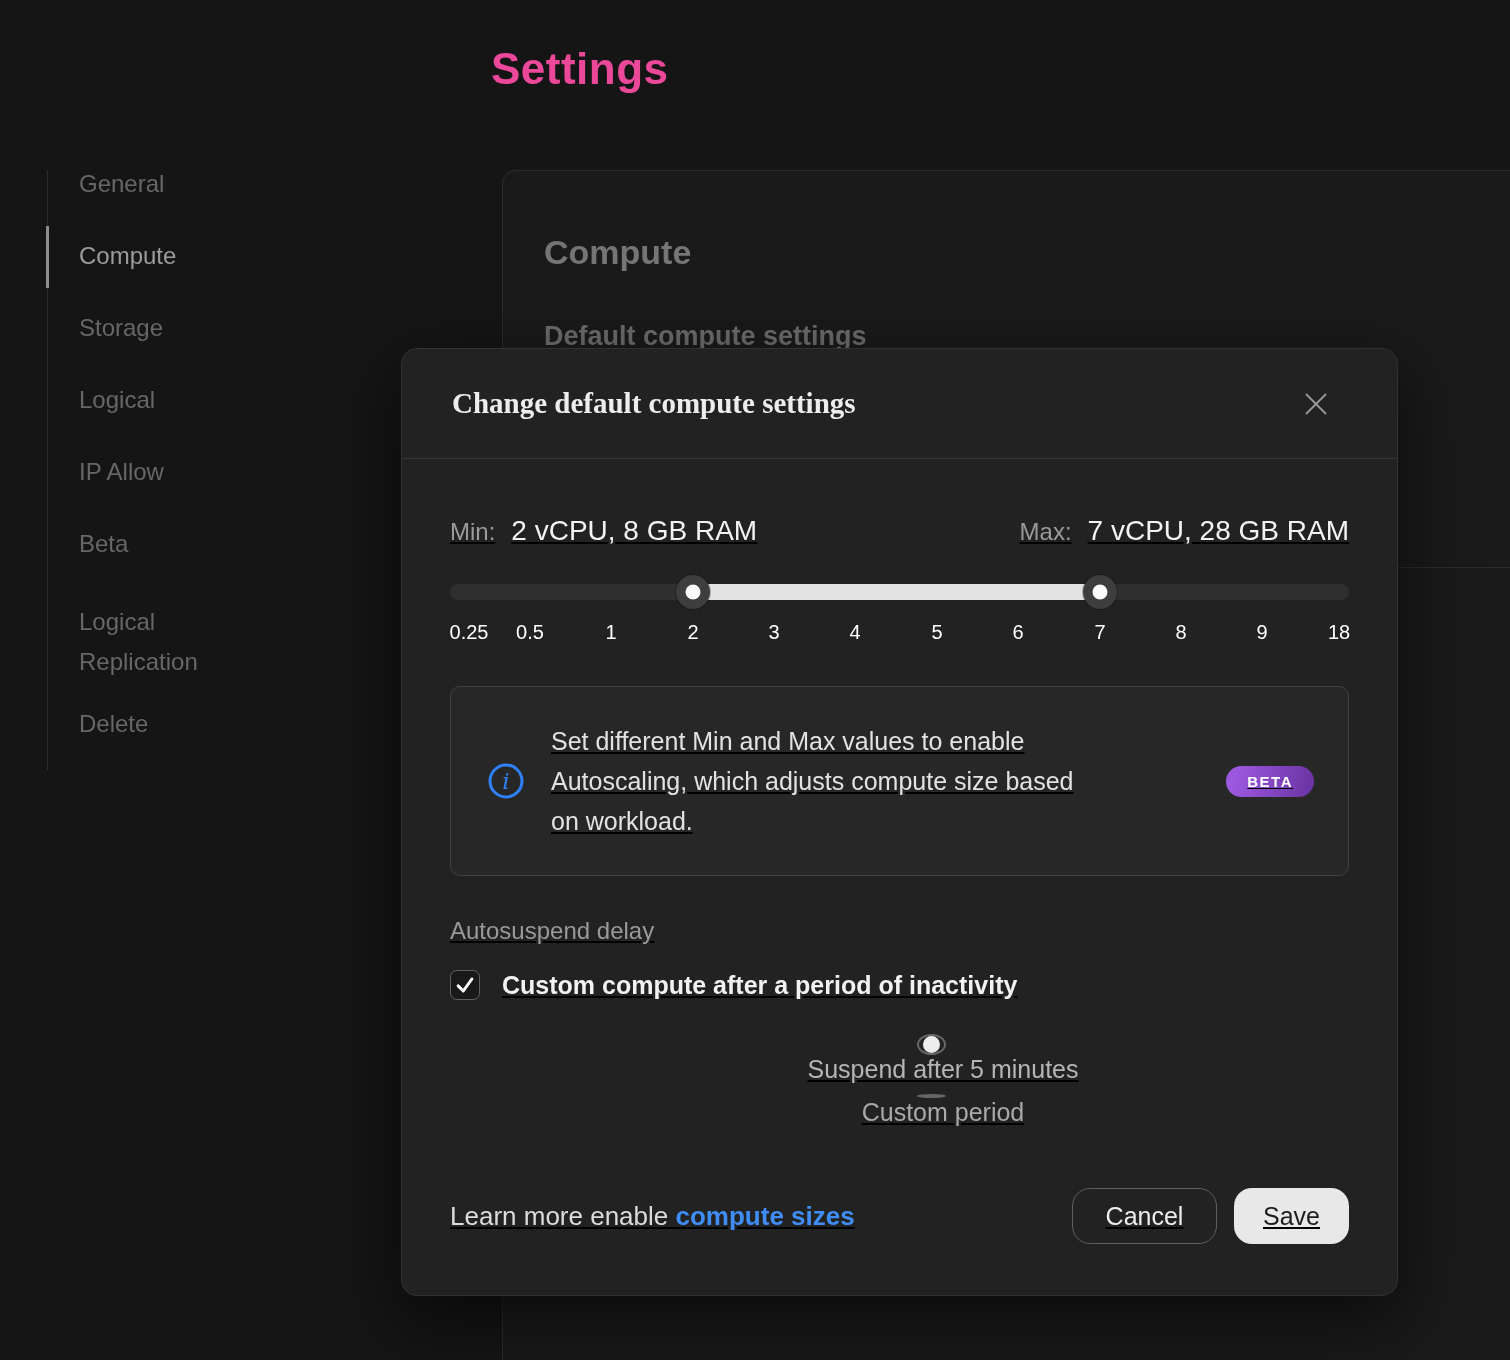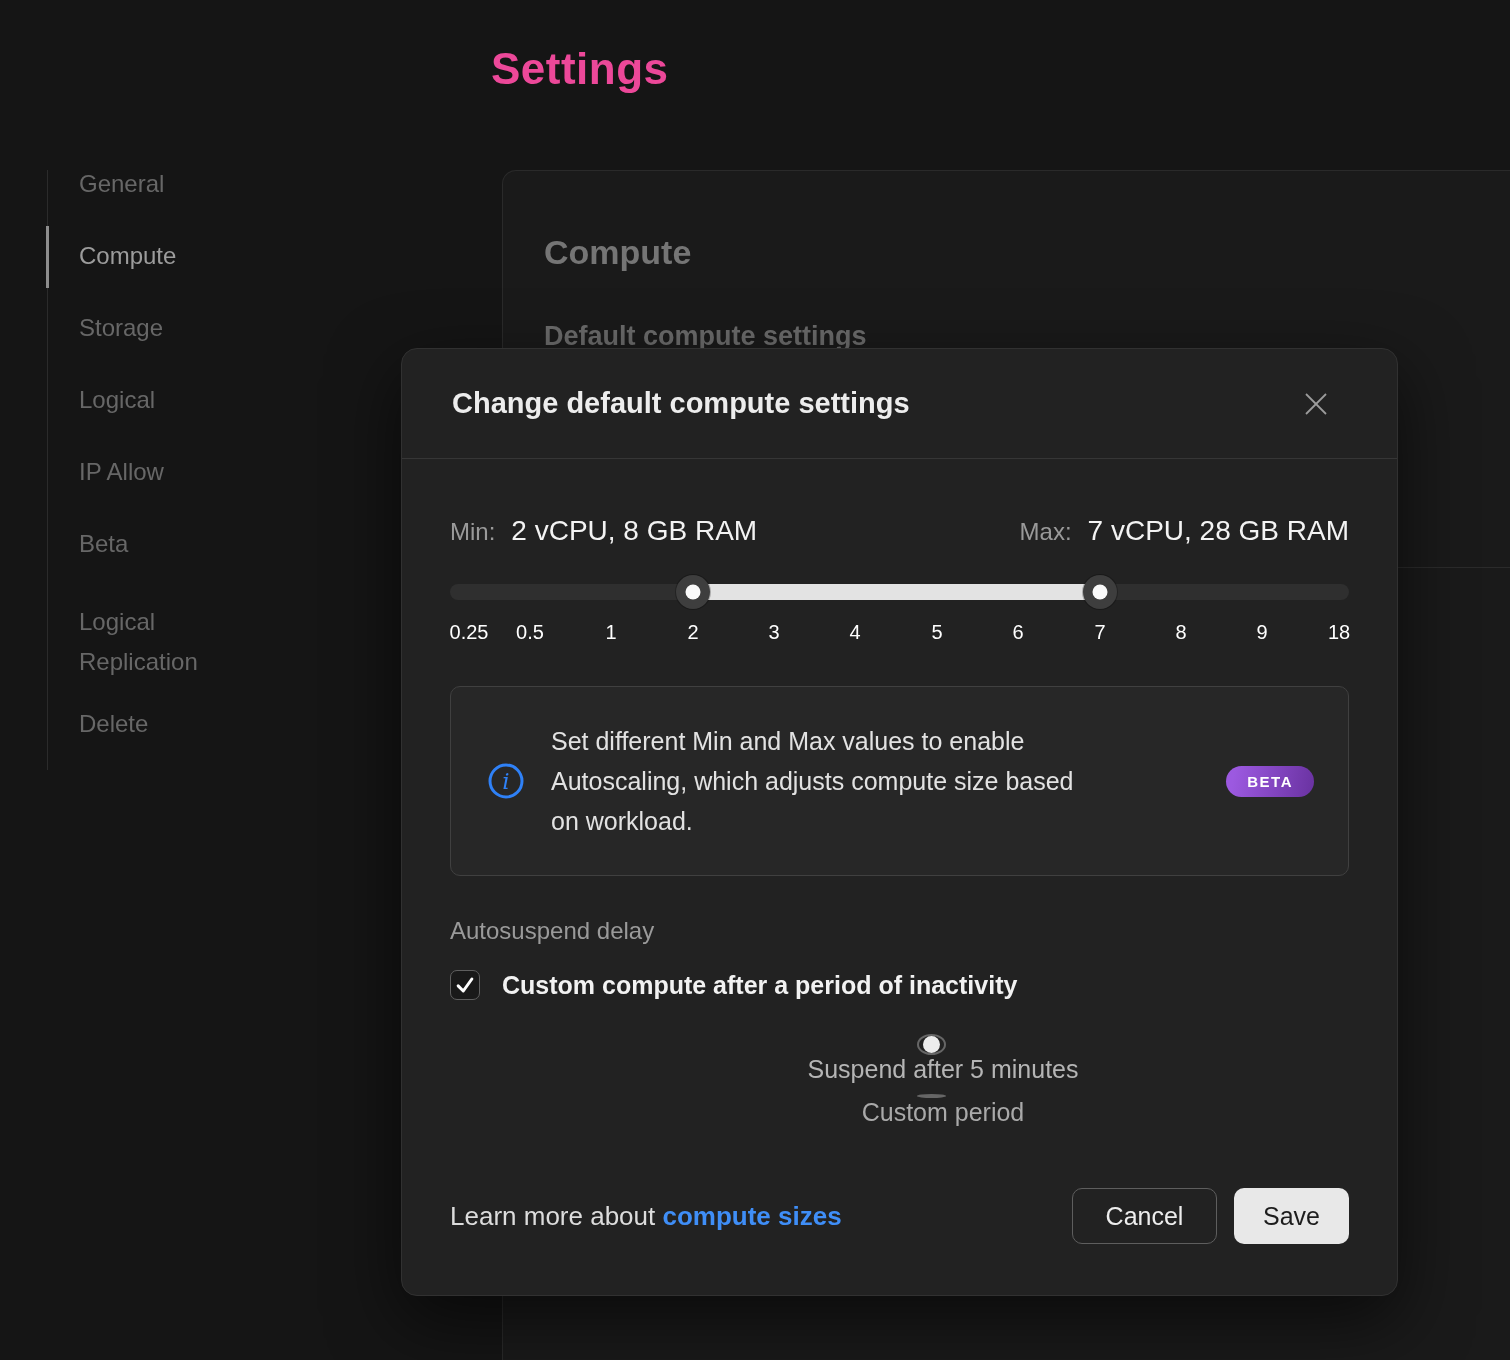--- a/index.html
+++ b/index.html
@@ -26,25 +26,25 @@
                    border-radius:14px 0 0 0; }
   .panel-heading { position:absolute; left:41px; top:62px; font-size:34px; font-weight:700; color:#757575; }
   .panel-subheading { position:absolute; left:41px; top:150px; font-size:27px; font-weight:600; color:#6b6b6b; }
   .panel-divider { position:absolute; left:0; right:0; top:396px; height:1px; background:#2b2b2b; }
 
   
   .modal { position:absolute; left:401px; top:348px; width:997px; height:948px;
            background:#222222; border:1px solid #313131; border-radius:16px;
            box-shadow:0 24px 70px rgba(0,0,0,.6); }
   .modal-header { display:flex; align-items:center; justify-content:space-between;
-                  height:110px; padding:0 64px 0 50px; border-bottom:1px solid #363636; }
+                  height:110px; padding:0 64px 0 50px; border-bottom:1px solid #363636;font-family:Liberation Serif, serif; }
   .modal-title { font-size:29px; font-weight:600; color:#ededed; }
   .close-btn { width:34px; height:34px; background:none; border:none; cursor:pointer;
                display:flex; align-items:center; justify-content:center; }
-  .modal-body { padding:0 48px; }
+  .modal-body { padding:0 48px;text-decoration:underline; }
 
   .minmax-row { display:flex; justify-content:space-between; align-items:baseline; margin-top:56px; height:36px; }
   .mm-group { display:flex; align-items:baseline; }
   .mm-label { font-size:24px; color:#9a9a9a; margin-right:16px; }
   .mm-value { font-size:28px; color:#f3f3f3; font-weight:500; }
 
   .slider-wrap { position:relative; height:34px; margin-top:24px; }
   .slider-track { position:absolute; left:0; right:0; top:9px; height:16px; border-radius:8px; background:#2f2f2f; }
   .slider-active { position:absolute; left:243px; width:407px; top:9px; height:16px; background:#e3e3e3; }
   .slider-handle { position:absolute; top:0; width:34px; height:34px; border-radius:50%;
@@ -79,21 +79,21 @@
            display:flex; align-items:center; justify-content:center; }
   .radio.selected::after { content:""; width:17px; height:17px; border-radius:50%; background:#ededed; }
   .radio-label { margin-left:24px; font-size:25px; }
   .radio-row.first .radio-label { color:#b5b5b5; }
   .radio-row.second .radio-label { color:#a9a9a9; }
 
   .modal-footer { display:flex; align-items:center; justify-content:space-between; margin-top:64px; }
   .learn-more { font-size:26px; color:#dcdcdc; }
   .learn-link { color:#3f8ef7; font-weight:600; cursor:pointer; }
   .btn-group { display:flex; gap:17px; }
-  .btn { height:56px; border-radius:10px; font-size:25px; cursor:pointer;
+  .btn { height:56px; border-radius:18px; font-size:25px; cursor:pointer;
          font-family:"Liberation Sans","DejaVu Sans",sans-serif; }
   .btn-cancel { width:145px; background:transparent; border:1px solid #5e5e5e; color:#ededed; }
   .btn-save { width:115px; background:#e8e8e8; border:none; color:#1d1d1d; font-weight:500; }
 </style>
 </head>
 <body>
 
 <div class="stage">
 
   <div class="page-title">Settings</div>
@@ -192,21 +192,21 @@
         <span class="radio selected"></span>
         <span class="radio-label">Suspend after 5 minutes</span>
       </div>
       <div class="radio-row second">
         <span class="radio"></span>
         <span class="radio-label">Custom period</span>
       </div>
 
       <div class="modal-footer">
         <div class="learn-more">
-          <span>Learn more about</span>
+          <span>Learn more enable</span>
           <span class="learn-link">compute sizes</span>
         </div>
         <div class="btn-group">
           <button class="btn btn-cancel">Cancel</button>
           <button class="btn btn-save">Save</button>
         </div>
       </div>
 
     </div>
   </div>

